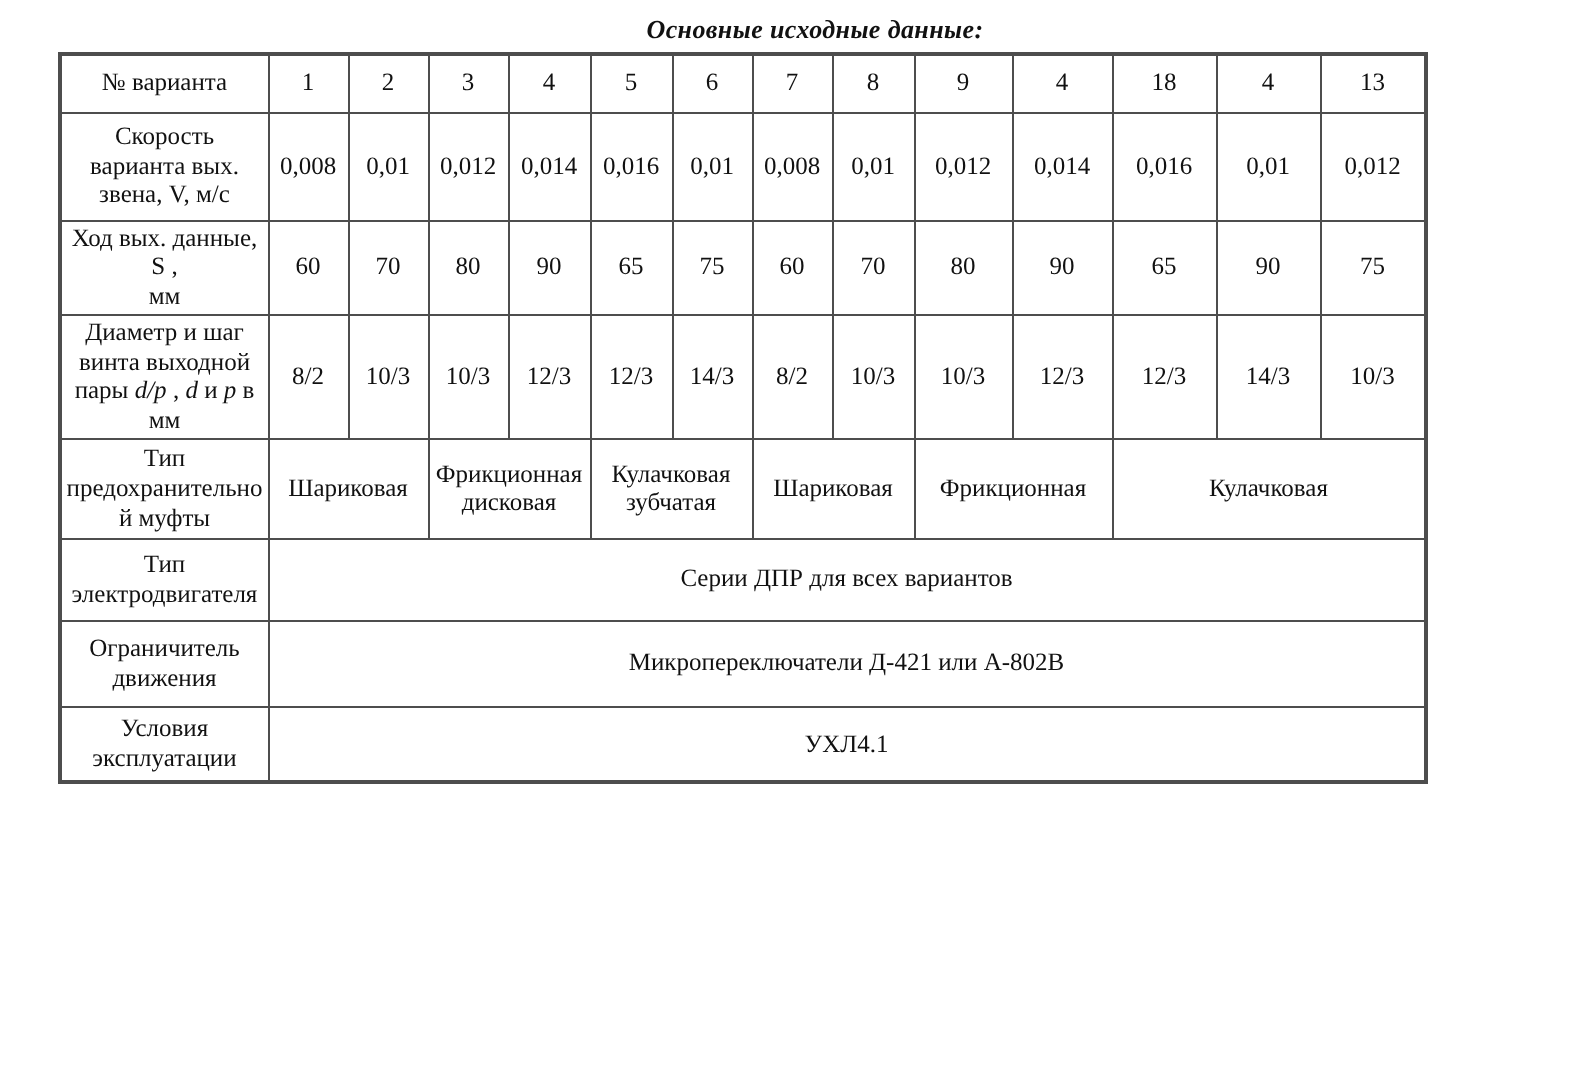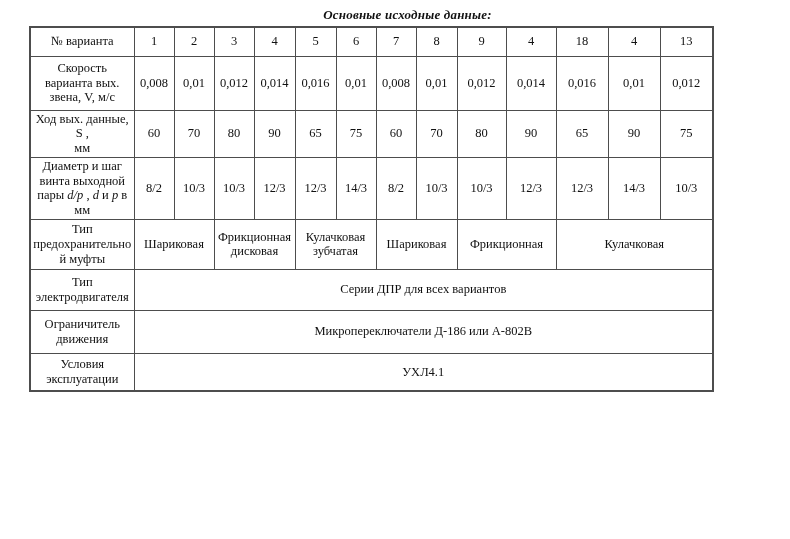--- a/index.html
+++ b/index.html
@@ -167,21 +167,21 @@
 
     <tr style="height:41px">
       <td class="label">Тип
 электродвигателя</td>
       <td class="span-val" colspan="13">Серии ДПР для всех вариантов</td>
     </tr>
 
     <tr style="height:43px">
       <td class="label">Ограничитель
 движения</td>
-      <td class="span-val" colspan="13">Микропереключатели Д-186 или А-802В</td>
+      <td class="span-val" colspan="13">Микропереключатели Д-421 или А-802В</td>
     </tr>
 
     <tr style="height:38px">
       <td class="label">Условия
 эксплуатации</td>
       <td class="span-val" colspan="13">УХЛ4.1</td>
     </tr>
 
   </tbody>
     </table>

